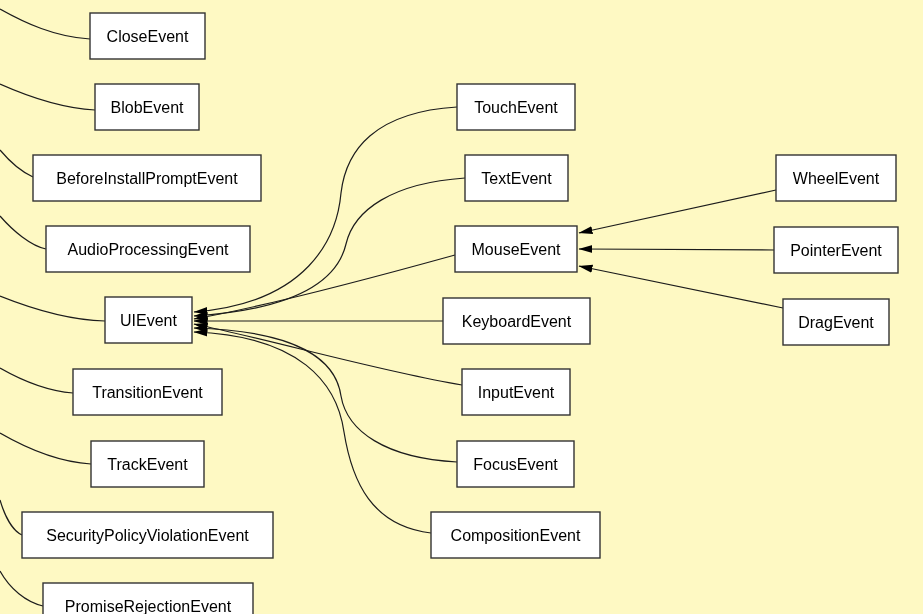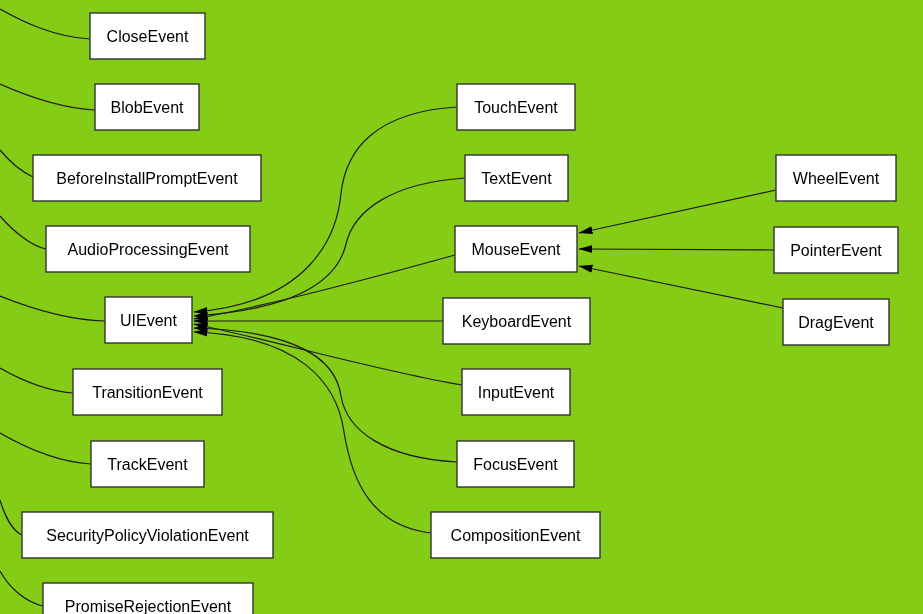--- a/index.html
+++ b/index.html
@@ -27,21 +27,21 @@
   .node-box {
     fill: #ffffff;
   }
   .node-label {
     text-anchor: middle;
   }
 </style>
 </head>
 <body>
 
-<div id="stage" style="background: #84cc16; text-decoration: underline;">
+<div id="stage" style="background: #fef9c3; text-decoration: underline;">
   <svg id="diagram-svg" viewBox="0 0 923 614" xmlns="http://www.w3.org/2000/svg">
     <defs>
       <marker id="arrowhead" markerUnits="userSpaceOnUse" markerWidth="14" markerHeight="10" refX="13.5" refY="5" orient="auto">
         <path d="M14,5 L0,1 L0,9 Z" fill="#000000"></path>
       </marker>
     </defs>
     <g id="edges-layer">
         <path class="edge-path" d="M457,107 C375,112 346,150 341,193 C337,238 308,303 194,312" stroke="#1c1c1c" stroke-width="1.2" marker-end="url(#arrowhead)"></path>
         <path class="edge-path" d="M465,178 C392,183 354,210 346,244 C338,278 300,309 194,316" stroke="#1c1c1c" stroke-width="1.2" marker-end="url(#arrowhead)"></path>
         <path class="edge-path" d="M455,255 C372,278 262,307 194,319" stroke="#1c1c1c" stroke-width="1.2" marker-end="url(#arrowhead)"></path>

